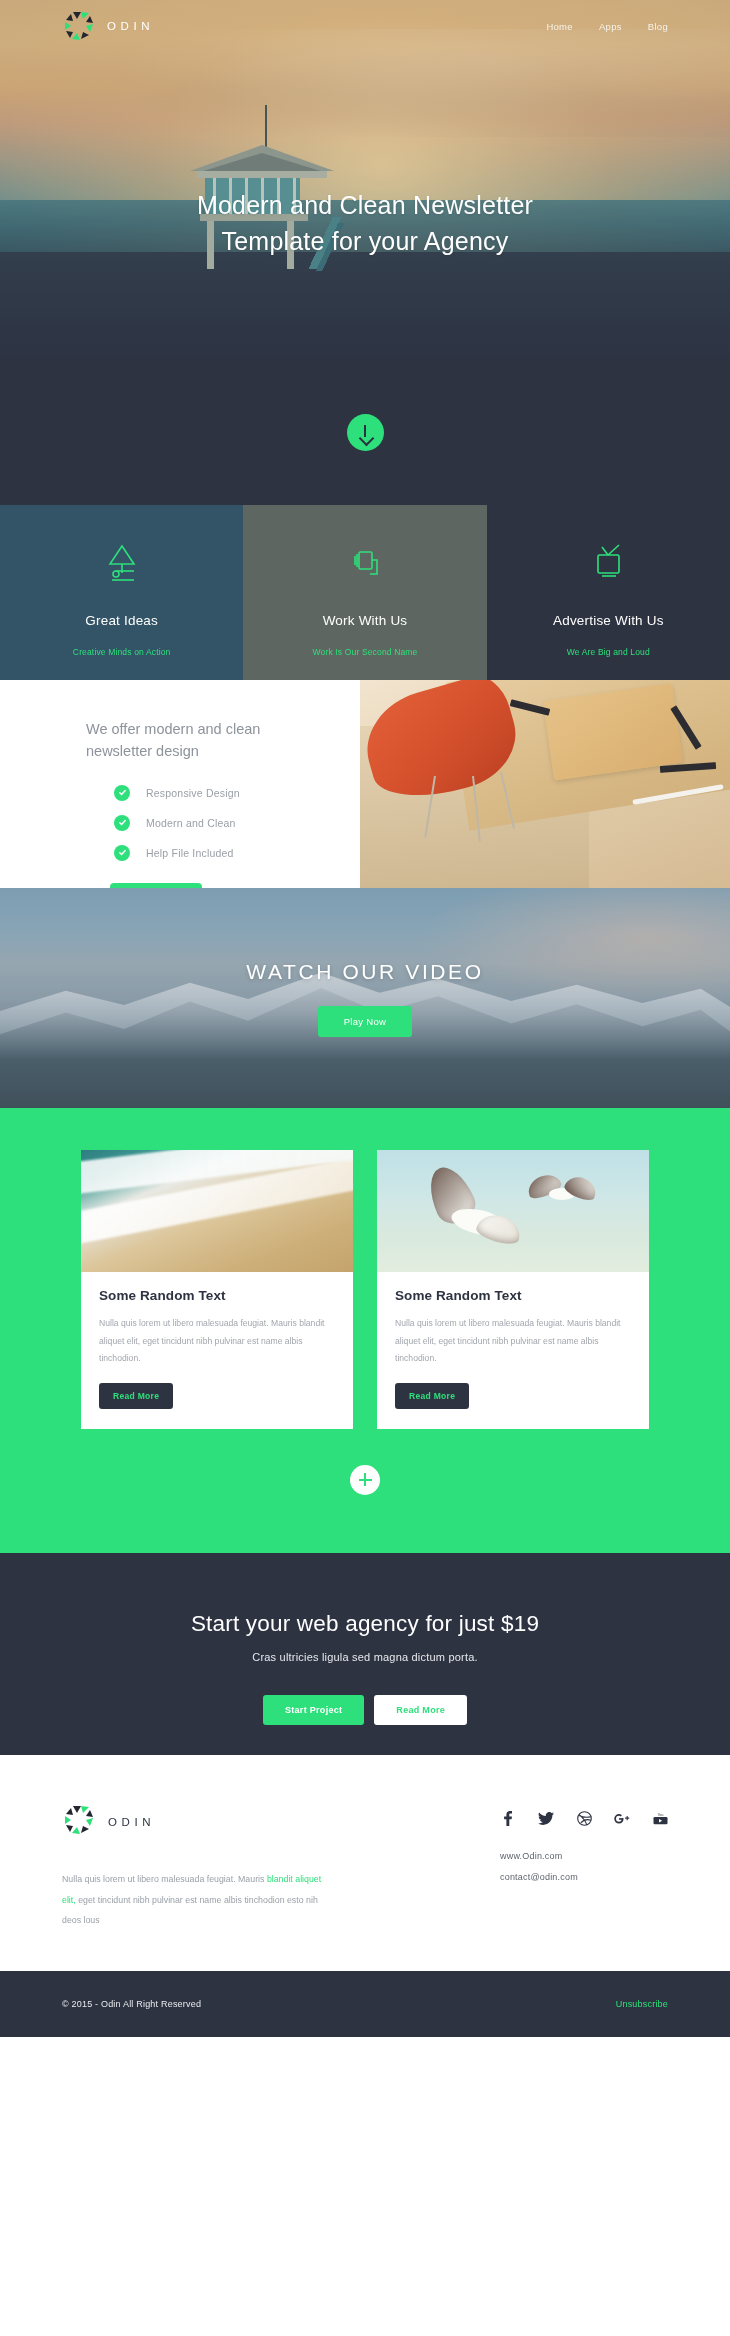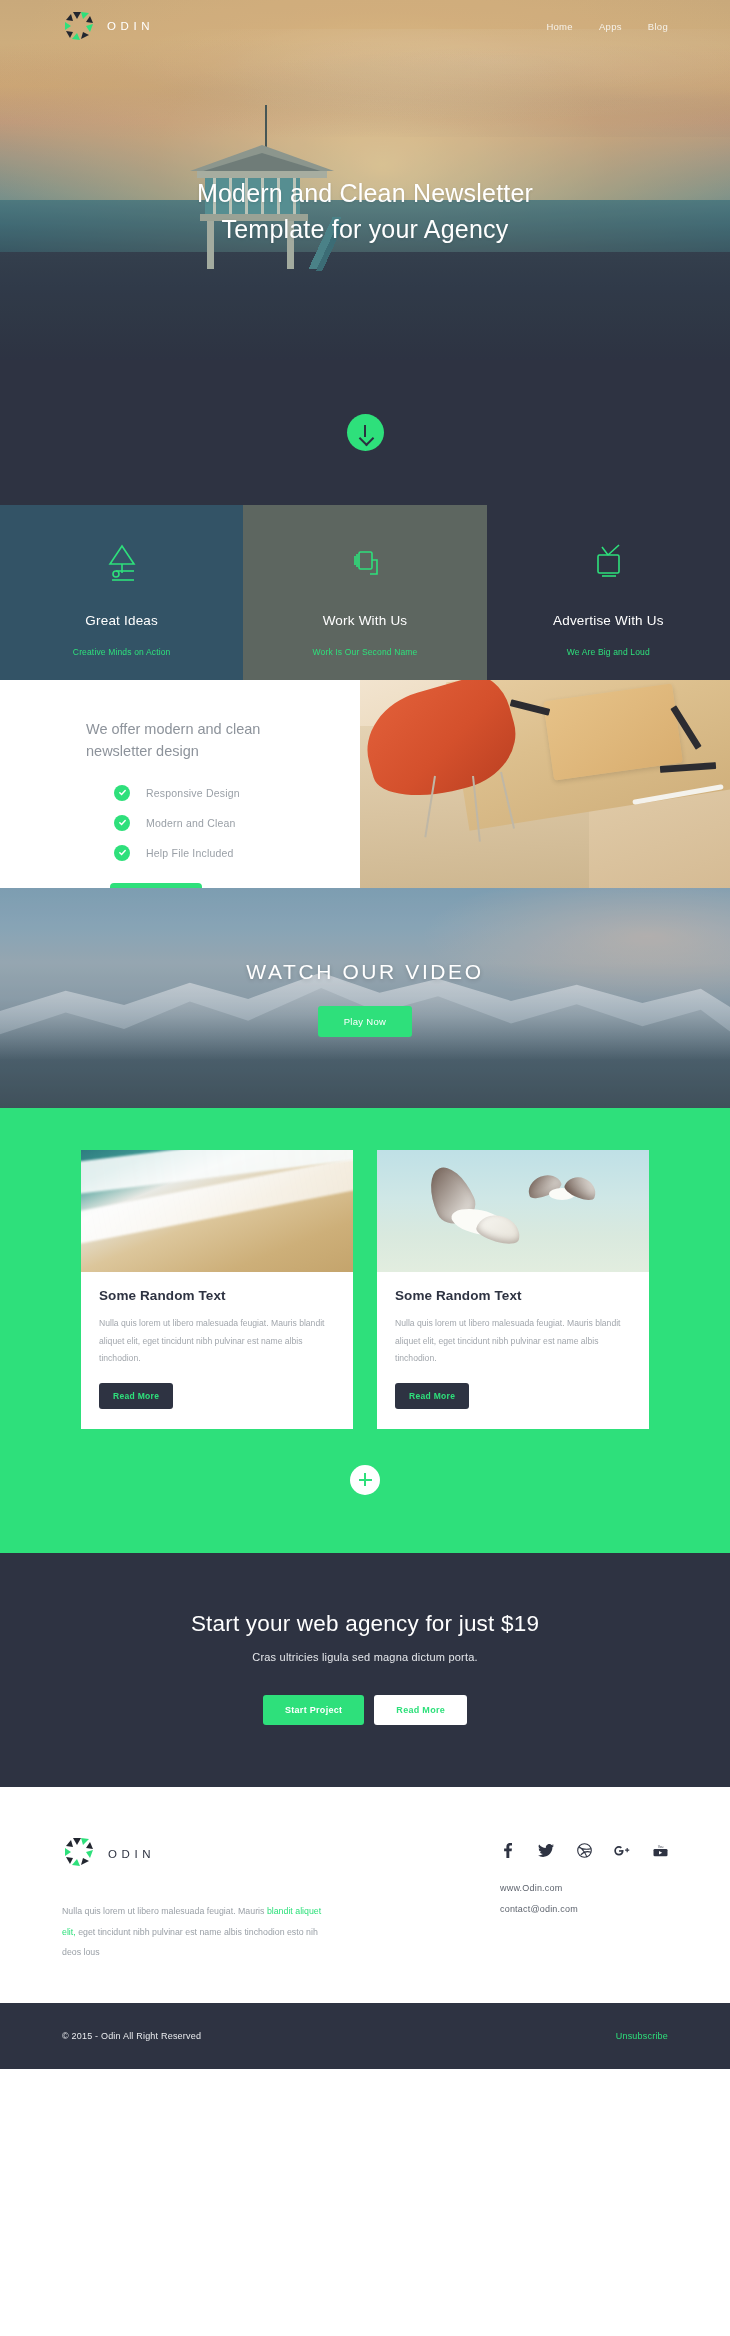--- a/index.html
+++ b/index.html
@@ -77,21 +77,21 @@
     display:flex; align-items:center; justify-content:space-between;
     padding:0 62px; z-index:6;
   }
   .brand { display:flex; align-items:center; gap:11px; }
   .logo-mark { width:34px; height:34px; position:relative; }
   .logo-word { font-size:11.5px; letter-spacing:4.6px; color:#ffffff; font-weight:400; }
   .topnav { display:flex; gap:26px; }
   .topnav a { color:#f6f2ea; font-size:9.5px; text-decoration:none; letter-spacing:.3px; }
 
   .hero-title {
-    position:absolute; top:176px; left:0; width:100%; text-align:center;
+    position:absolute; top:188px; left:0; width:100%; text-align:center;
     color:#ffffff; font-size:25px; line-height:1.42; font-weight:300;
     letter-spacing:.2px; z-index:5; text-shadow:0 1px 3px rgba(0,0,0,.12);
   }
 
   
   .scroll-sec {
     height:145px; background:#2e3342;
     display:flex; align-items:center; justify-content:center;
   }
   .scroll-btn {
@@ -240,21 +240,21 @@
   .plus-wrap { display:flex; justify-content:center; margin-top:36px; }
   .plus-btn {
     width:30px; height:30px; border-radius:50%; background:#ffffff;
     display:flex; align-items:center; justify-content:center; cursor:pointer;
   }
   .plus-btn i { position:relative; width:13px; height:13px; display:block; }
   .plus-btn i::before { content:""; position:absolute; left:0; top:5.5px; width:13px; height:2px; background:#2ee07b; }
   .plus-btn i::after { content:""; position:absolute; left:5.5px; top:0; width:2px; height:13px; background:#2ee07b; }
 
   
-  .cta { background:#2e3342; padding:58px 0 62px; text-align:center; }
+  .cta { background:#2e3342; padding:58px 0 30px; text-align:center; }
   .cta h2 { color:#ffffff; font-size:22.5px; font-weight:400; letter-spacing:.2px; margin-bottom:14px; }
   .cta p { color:#e6e8ec; font-size:11px; letter-spacing:.2px; margin-bottom:32px; }
   .cta-btns { display:flex; gap:10px; justify-content:center; }
   .btn-start {
     background:#2ee07b; color:#ffffff; border:none; padding:10px 22px;
     border-radius:3px; font-size:9px; font-weight:700; letter-spacing:.3px;
     font-family:inherit; cursor:pointer;
   }
   .btn-readmore {
     background:#ffffff; color:#2ee07b; border:none; padding:10px 22px;

